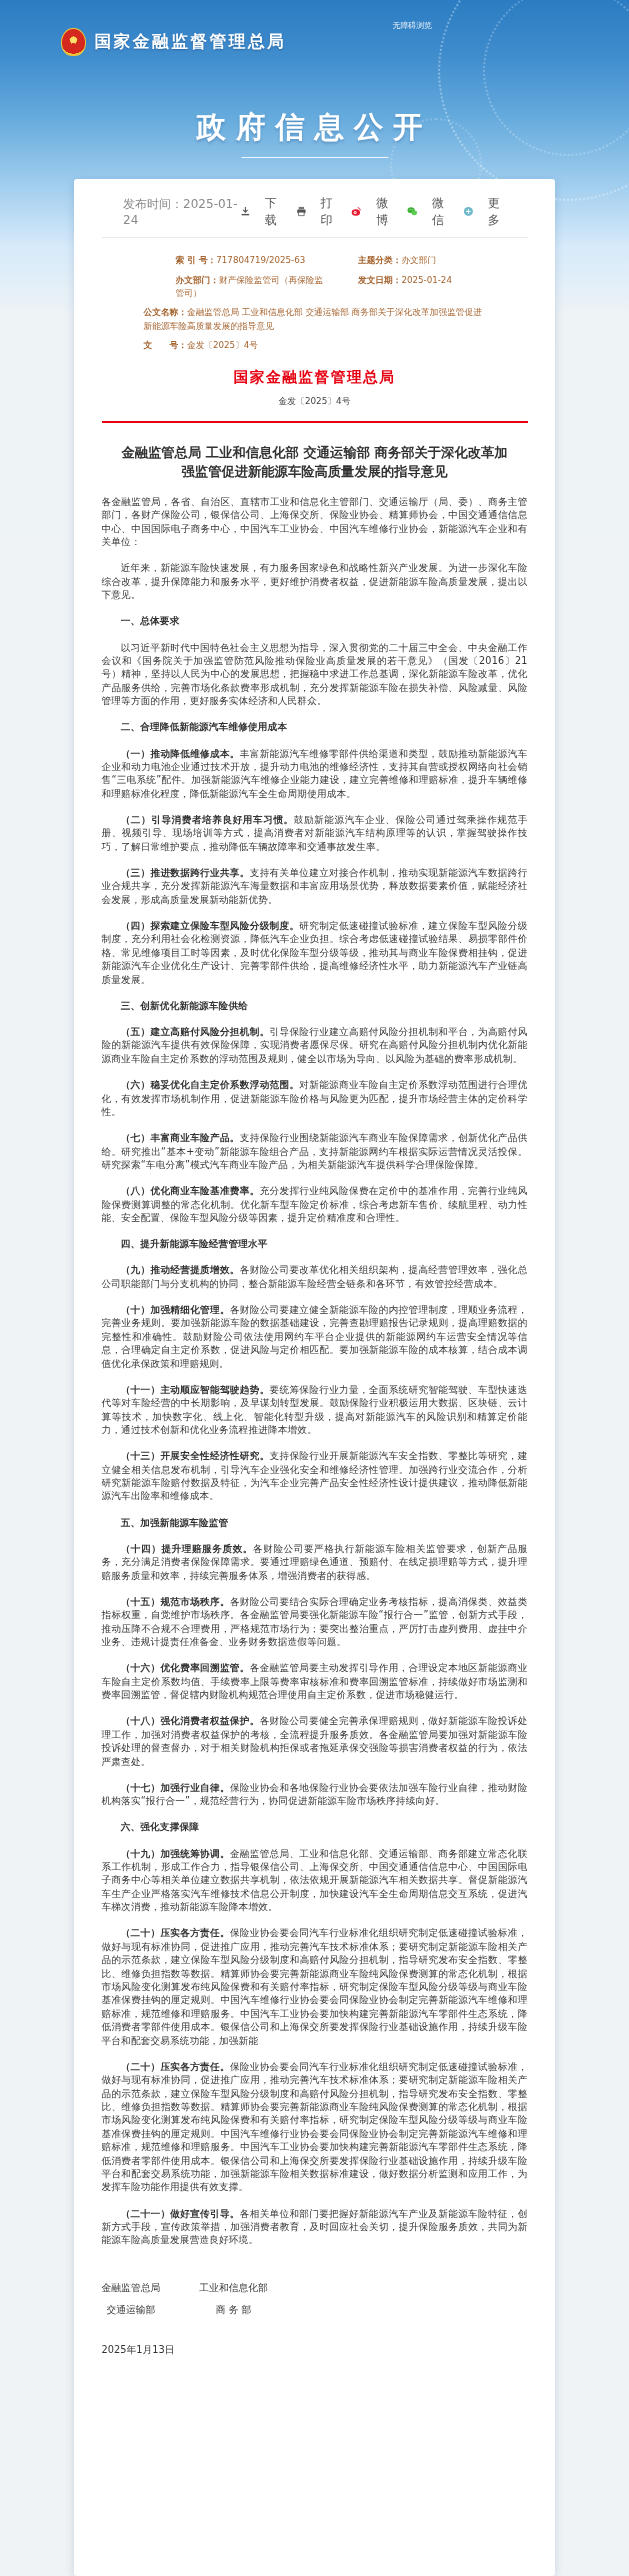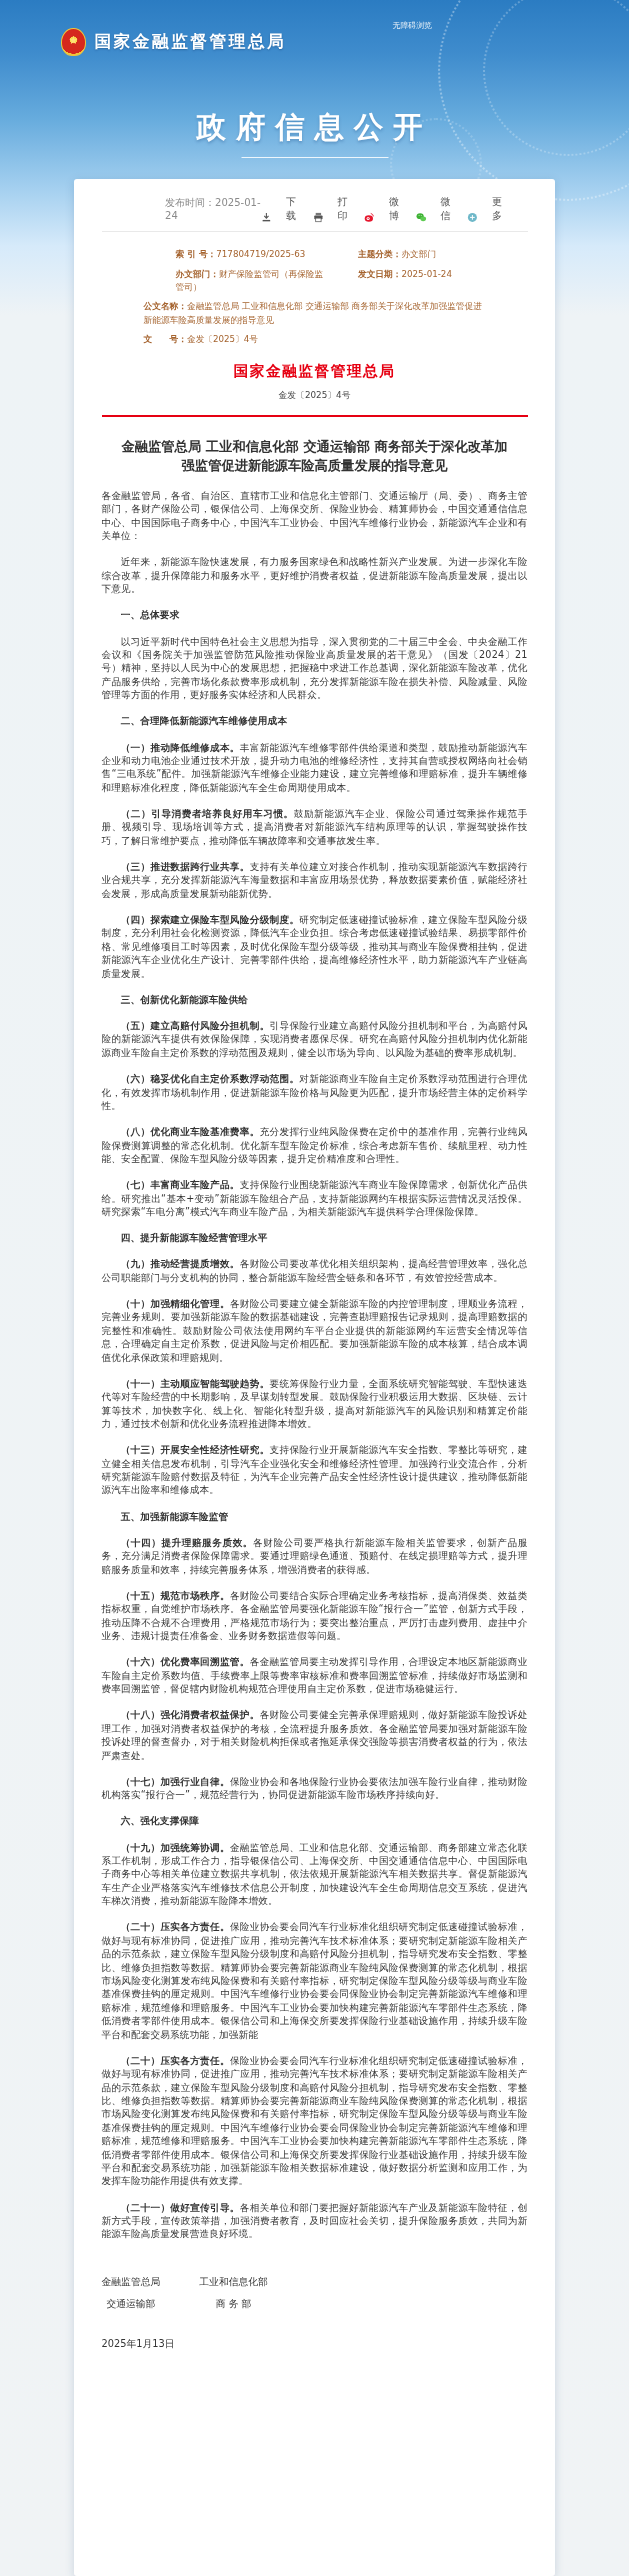--- a/index.html
+++ b/index.html
@@ -20,23 +20,23 @@
   .site-name{color:#fff;font-size:16.7px;font-weight:bold;letter-spacing:2.5px;text-shadow:0 1px 2px rgba(0,40,90,.35);}
   .accessibility{position:absolute;top:19.7px;right:197px;color:#fff;font-size:7.9px;opacity:.9;cursor:pointer;}
   .hero-title{position:absolute;top:108px;left:0;width:100%;text-align:center;color:#fff;
     font-size:29.5px;font-weight:bold;letter-spacing:9.8px;text-shadow:0 2px 2.9px rgba(0,50,110,.25);}
   .hero-underline{position:absolute;top:157px;left:50%;transform:translateX(-50%);width:147px;height:1px;background:rgba(255,255,255,.85);}
   
   .card{box-sizing:border-box;margin:179px 74px 0;background:#fff;border-radius:2.9px;
     box-shadow:0 2px 9.8px rgba(20,70,120,.18);padding:0 27.5px 23.6px;min-height:2397px;}
   
   .toolbar{display:flex;justify-content:space-between;align-items:center;padding:15.7px 21.6px 8.8px;border-bottom:1px solid #e9e9e9;}
-  .pub-date{font-size:10px;color:#8a8a8a;margin-left:42px;}
+  .pub-date{font-size:12px;color:#8a8a8a;}
   .actions{display:flex;gap:12.8px;}
-  .action{display:flex;align-items:flex-end;gap:14px;font-size:10px;color:#555;cursor:pointer;}
+  .action{display:flex;align-items:center;gap:14px;font-size:12px;color:#555;cursor:pointer;}
   .action .ic{display:inline-flex;width:10.8px;height:10.8px;}
   .action svg{width:10.8px;height:10.8px;}
   
   .meta{margin:15.7px auto 0;width:342px;font-size:8.7px;color:#a5632e;line-height:1.55;}
   .meta-row{display:flex;margin-bottom:5.9px;}
   .meta-cell{flex:1.18;padding-left:32px;}
   .meta-cell.right{flex:1;}
   .meta-label{font-weight:bold;}
   .meta-block{margin-bottom:5.9px;}
   
@@ -150,31 +150,31 @@
       <div class="doc-no">金发〔2025〕4号</div>
       <div class="red-line"></div>
     </div>
 
     <div class="doc-title">金融监管总局 工业和信息化部 交通运输部 商务部关于深化改革加强监管促进新能源车险高质量发展的指导意见</div>
 
     <div class="doc-body">
         <p class="address">各金融监管局，各省、自治区、直辖市工业和信息化主管部门、交通运输厅（局、委）、商务主管部门，各财产保险公司，银保信公司、上海保交所、保险业协会、精算师协会，中国交通通信信息中心、中国国际电子商务中心，中国汽车工业协会、中国汽车维修行业协会，新能源汽车企业和有关单位：</p>
         <p class="para">近年来，新能源车险快速发展，有力服务国家绿色和战略性新兴产业发展。为进一步深化车险综合改革，提升保障能力和服务水平，更好维护消费者权益，促进新能源车险高质量发展，提出以下意见。</p>
         <p class="section">一、总体要求</p>
-        <p class="para">以习近平新时代中国特色社会主义思想为指导，深入贯彻党的二十届三中全会、中央金融工作会议和《国务院关于加强监管防范风险推动保险业高质量发展的若干意见》（国发〔2024〕21号）精神，坚持以人民为中心的发展思想，把握稳中求进工作总基调，深化新能源车险改革，优化产品服务供给，完善市场化条款费率形成机制，充分发挥新能源车险在损失补偿、风险减量、风险管理等方面的作用，更好服务实体经济和人民群众。</p>
+        <p class="para">以习近平新时代中国特色社会主义思想为指导，深入贯彻党的二十届三中全会、中央金融工作会议和《国务院关于加强监管防范风险推动保险业高质量发展的若干意见》（国发〔2016〕21号）精神，坚持以人民为中心的发展思想，把握稳中求进工作总基调，深化新能源车险改革，优化产品服务供给，完善市场化条款费率形成机制，充分发挥新能源车险在损失补偿、风险减量、风险管理等方面的作用，更好服务实体经济和人民群众。</p>
         <p class="section">二、合理降低新能源汽车维修使用成本</p>
         <p class="item"><b>（一）推动降低维修成本。</b>丰富新能源汽车维修零部件供给渠道和类型，鼓励推动新能源汽车企业和动力电池企业通过技术开放，提升动力电池的维修经济性，支持其自营或授权网络向社会销售“三电系统”配件。加强新能源汽车维修企业能力建设，建立完善维修和理赔标准，提升车辆维修和理赔标准化程度，降低新能源汽车全生命周期使用成本。</p>
         <p class="item"><b>（二）引导消费者培养良好用车习惯。</b>鼓励新能源汽车企业、保险公司通过驾乘操作规范手册、视频引导、现场培训等方式，提高消费者对新能源汽车结构原理等的认识，掌握驾驶操作技巧，了解日常维护要点，推动降低车辆故障率和交通事故发生率。</p>
         <p class="item"><b>（三）推进数据跨行业共享。</b>支持有关单位建立对接合作机制，推动实现新能源汽车数据跨行业合规共享，充分发挥新能源汽车海量数据和丰富应用场景优势，释放数据要素价值，赋能经济社会发展，形成高质量发展新动能新优势。</p>
         <p class="item"><b>（四）探索建立保险车型风险分级制度。</b>研究制定低速碰撞试验标准，建立保险车型风险分级制度，充分利用社会化检测资源，降低汽车企业负担。综合考虑低速碰撞试验结果、易损零部件价格、常见维修项目工时等因素，及时优化保险车型分级等级，推动其与商业车险保费相挂钩，促进新能源汽车企业优化生产设计、完善零部件供给，提高维修经济性水平，助力新能源汽车产业链高质量发展。</p>
         <p class="section">三、创新优化新能源车险供给</p>
         <p class="item"><b>（五）建立高赔付风险分担机制。</b>引导保险行业建立高赔付风险分担机制和平台，为高赔付风险的新能源汽车提供有效保险保障，实现消费者愿保尽保。研究在高赔付风险分担机制内优化新能源商业车险自主定价系数的浮动范围及规则，健全以市场为导向、以风险为基础的费率形成机制。</p>
         <p class="item"><b>（六）稳妥优化自主定价系数浮动范围。</b>对新能源商业车险自主定价系数浮动范围进行合理优化，有效发挥市场机制作用，促进新能源车险价格与风险更为匹配，提升市场经营主体的定价科学性。</p>
+        <p class="item"><b>（七）丰富商业车险产品。</b>支持保险行业围绕新能源汽车商业车险保障需求，创新优化产品供给。研究推出“基本+变动”新能源车险组合产品，支持新能源网约车根据实际运营情况灵活投保。研究探索“车电分离”模式汽车商业车险产品，为相关新能源汽车提供科学合理保险保障。</p>
         <p class="item"><b>（八）优化商业车险基准费率。</b>充分发挥行业纯风险保费在定价中的基准作用，完善行业纯风险保费测算调整的常态化机制。优化新车型车险定价标准，综合考虑新车售价、续航里程、动力性能、安全配置、保险车型风险分级等因素，提升定价精准度和合理性。</p>
-        <p class="item"><b>（七）丰富商业车险产品。</b>支持保险行业围绕新能源汽车商业车险保障需求，创新优化产品供给。研究推出“基本+变动”新能源车险组合产品，支持新能源网约车根据实际运营情况灵活投保。研究探索“车电分离”模式汽车商业车险产品，为相关新能源汽车提供科学合理保险保障。</p>
         <p class="section">四、提升新能源车险经营管理水平</p>
         <p class="item"><b>（九）推动经营提质增效。</b>各财险公司要改革优化相关组织架构，提高经营管理效率，强化总公司职能部门与分支机构的协同，整合新能源车险经营全链条和各环节，有效管控经营成本。</p>
         <p class="item"><b>（十）加强精细化管理。</b>各财险公司要建立健全新能源车险的内控管理制度，理顺业务流程，完善业务规则。要加强新能源车险的数据基础建设，完善查勘理赔报告记录规则，提高理赔数据的完整性和准确性。鼓励财险公司依法使用网约车平台企业提供的新能源网约车运营安全情况等信息，合理确定自主定价系数，促进风险与定价相匹配。要加强新能源车险的成本核算，结合成本调值优化承保政策和理赔规则。</p>
         <p class="item"><b>（十一）主动顺应智能驾驶趋势。</b>要统筹保险行业力量，全面系统研究智能驾驶、车型快速迭代等对车险经营的中长期影响，及早谋划转型发展。鼓励保险行业积极运用大数据、区块链、云计算等技术，加快数字化、线上化、智能化转型升级，提高对新能源汽车的风险识别和精算定价能力，通过技术创新和优化业务流程推进降本增效。</p>
         <p class="item"><b>（十三）开展安全性经济性研究。</b>支持保险行业开展新能源汽车安全指数、零整比等研究，建立健全相关信息发布机制，引导汽车企业强化安全和维修经济性管理。加强跨行业交流合作，分析研究新能源车险赔付数据及特征，为汽车企业完善产品安全性经济性设计提供建议，推动降低新能源汽车出险率和维修成本。</p>
         <p class="section">五、加强新能源车险监管</p>
         <p class="item"><b>（十四）提升理赔服务质效。</b>各财险公司要严格执行新能源车险相关监管要求，创新产品服务，充分满足消费者保险保障需求。要通过理赔绿色通道、预赔付、在线定损理赔等方式，提升理赔服务质量和效率，持续完善服务体系，增强消费者的获得感。</p>
         <p class="item"><b>（十五）规范市场秩序。</b>各财险公司要结合实际合理确定业务考核指标，提高消保类、效益类指标权重，自觉维护市场秩序。各金融监管局要强化新能源车险“报行合一”监管，创新方式手段，推动压降不合规不合理费用，严格规范市场行为；要突出整治重点，严厉打击虚列费用、虚挂中介业务、违规计提责任准备金、业务财务数据造假等问题。</p>
         <p class="item"><b>（十六）优化费率回溯监管。</b>各金融监管局要主动发挥引导作用，合理设定本地区新能源商业车险自主定价系数均值、手续费率上限等费率审核标准和费率回溯监管标准，持续做好市场监测和费率回溯监管，督促辖内财险机构规范合理使用自主定价系数，促进市场稳健运行。</p>
         <p class="item"><b>（十八）强化消费者权益保护。</b>各财险公司要健全完善承保理赔规则，做好新能源车险投诉处理工作，加强对消费者权益保护的考核，全流程提升服务质效。各金融监管局要加强对新能源车险投诉处理的督查督办，对于相关财险机构拒保或者拖延承保交强险等损害消费者权益的行为，依法严肃查处。</p>

